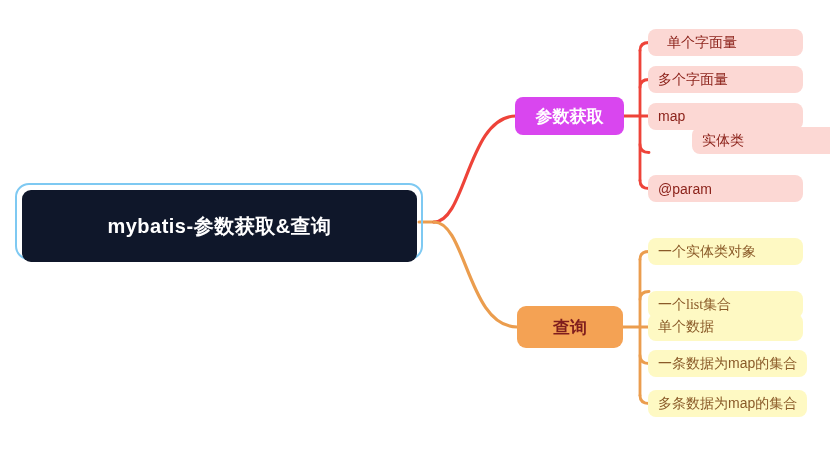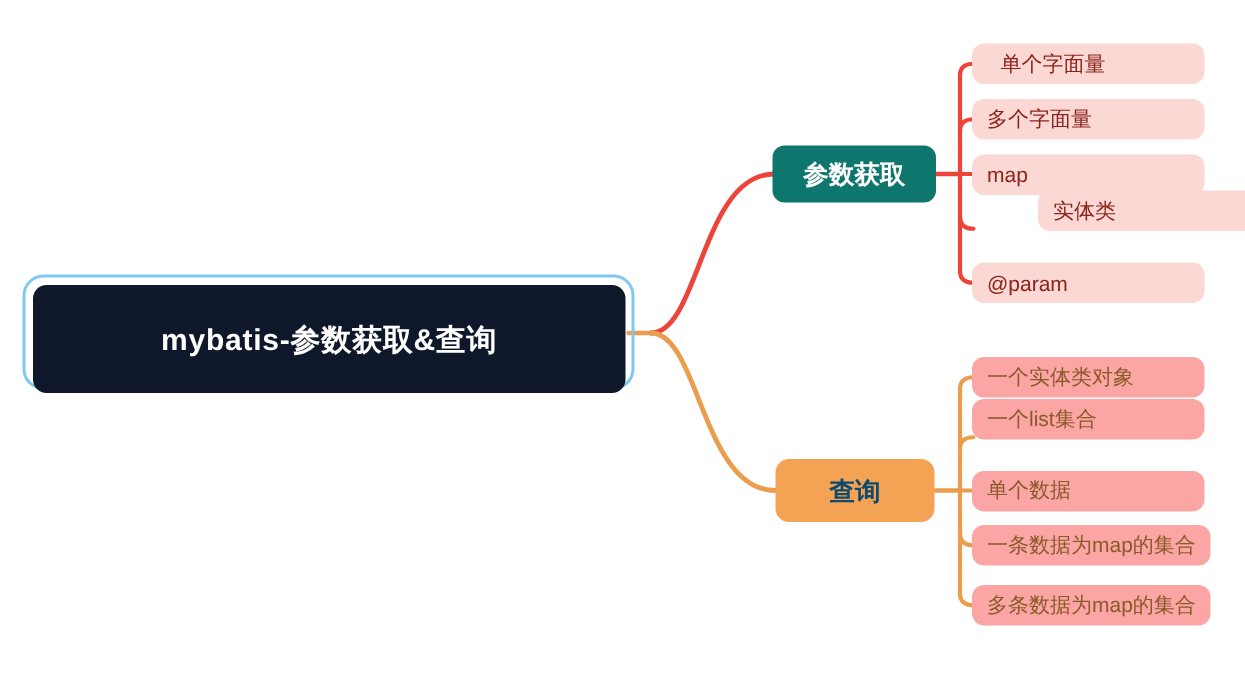--- a/index.html
+++ b/index.html
@@ -35,43 +35,43 @@
     justify-content: center;
     letter-spacing: 0.5px;
   }
   .branch-node {
     justify-content: center;
     font-weight: bold;
     font-size: 17px;
   }
   .branch-params {
     left: 515px; top: 97px; width: 109px; height: 38px;
-    background: #0f766e;
+    background: #d946ef;
     border-radius: 8px;
     color: #ffffff;
   }
   .branch-query {
     left: 517px; top: 306px; width: 106px; height: 42px;
     background: #f4a254;
     border-radius: 9px;
-    color: #0c4a6e;
+    color: #7f1d1d;
     font-family: Liberation Mono, monospace;
   }
   .child {
     left: 648px;
     height: 27px;
     width: 155px;
     border-radius: 8px;
     font-size: 14px;
     padding-left: 10px;
   }
   .child-pink  { background: #fcd8d4; color: #8c231b; }
-  .child-cream { background: #fca5a5; color: #8a5a28; }
+  .child-cream { background: #fef9c3; color: #8a5a28; }
   .p1 { top: 29px; padding-left: 19px; }   .p2 { top: 66px; }   .p3 { top: 102.5px; text-align: right; } .p4 { top: 127px; margin-left: 44px; }  .p5 { top: 175px; }
-  .q1 { top: 238px; }  .q2 { top: 266px; }  .q3 { top: 313.5px; } .q4 { top: 350px; width: 159px; } .q5 { top: 390px; width: 159px; }
+  .q1 { top: 238px; }  .q2 { top: 291px; font-family: Liberation Serif, serif; }  .q3 { top: 313.5px; } .q4 { top: 350px; width: 159px; } .q5 { top: 390px; width: 159px; }
 </style>
 </head>
 <body>
 
 <div class="canvas">
 
   <svg class="connectors" viewBox="0 0 830 459" xmlns="http://www.w3.org/2000/svg" fill="none">
 
     <path d="M419,222 H434" stroke="#eb9d4e" stroke-width="3" stroke-linecap="round"></path>
 

